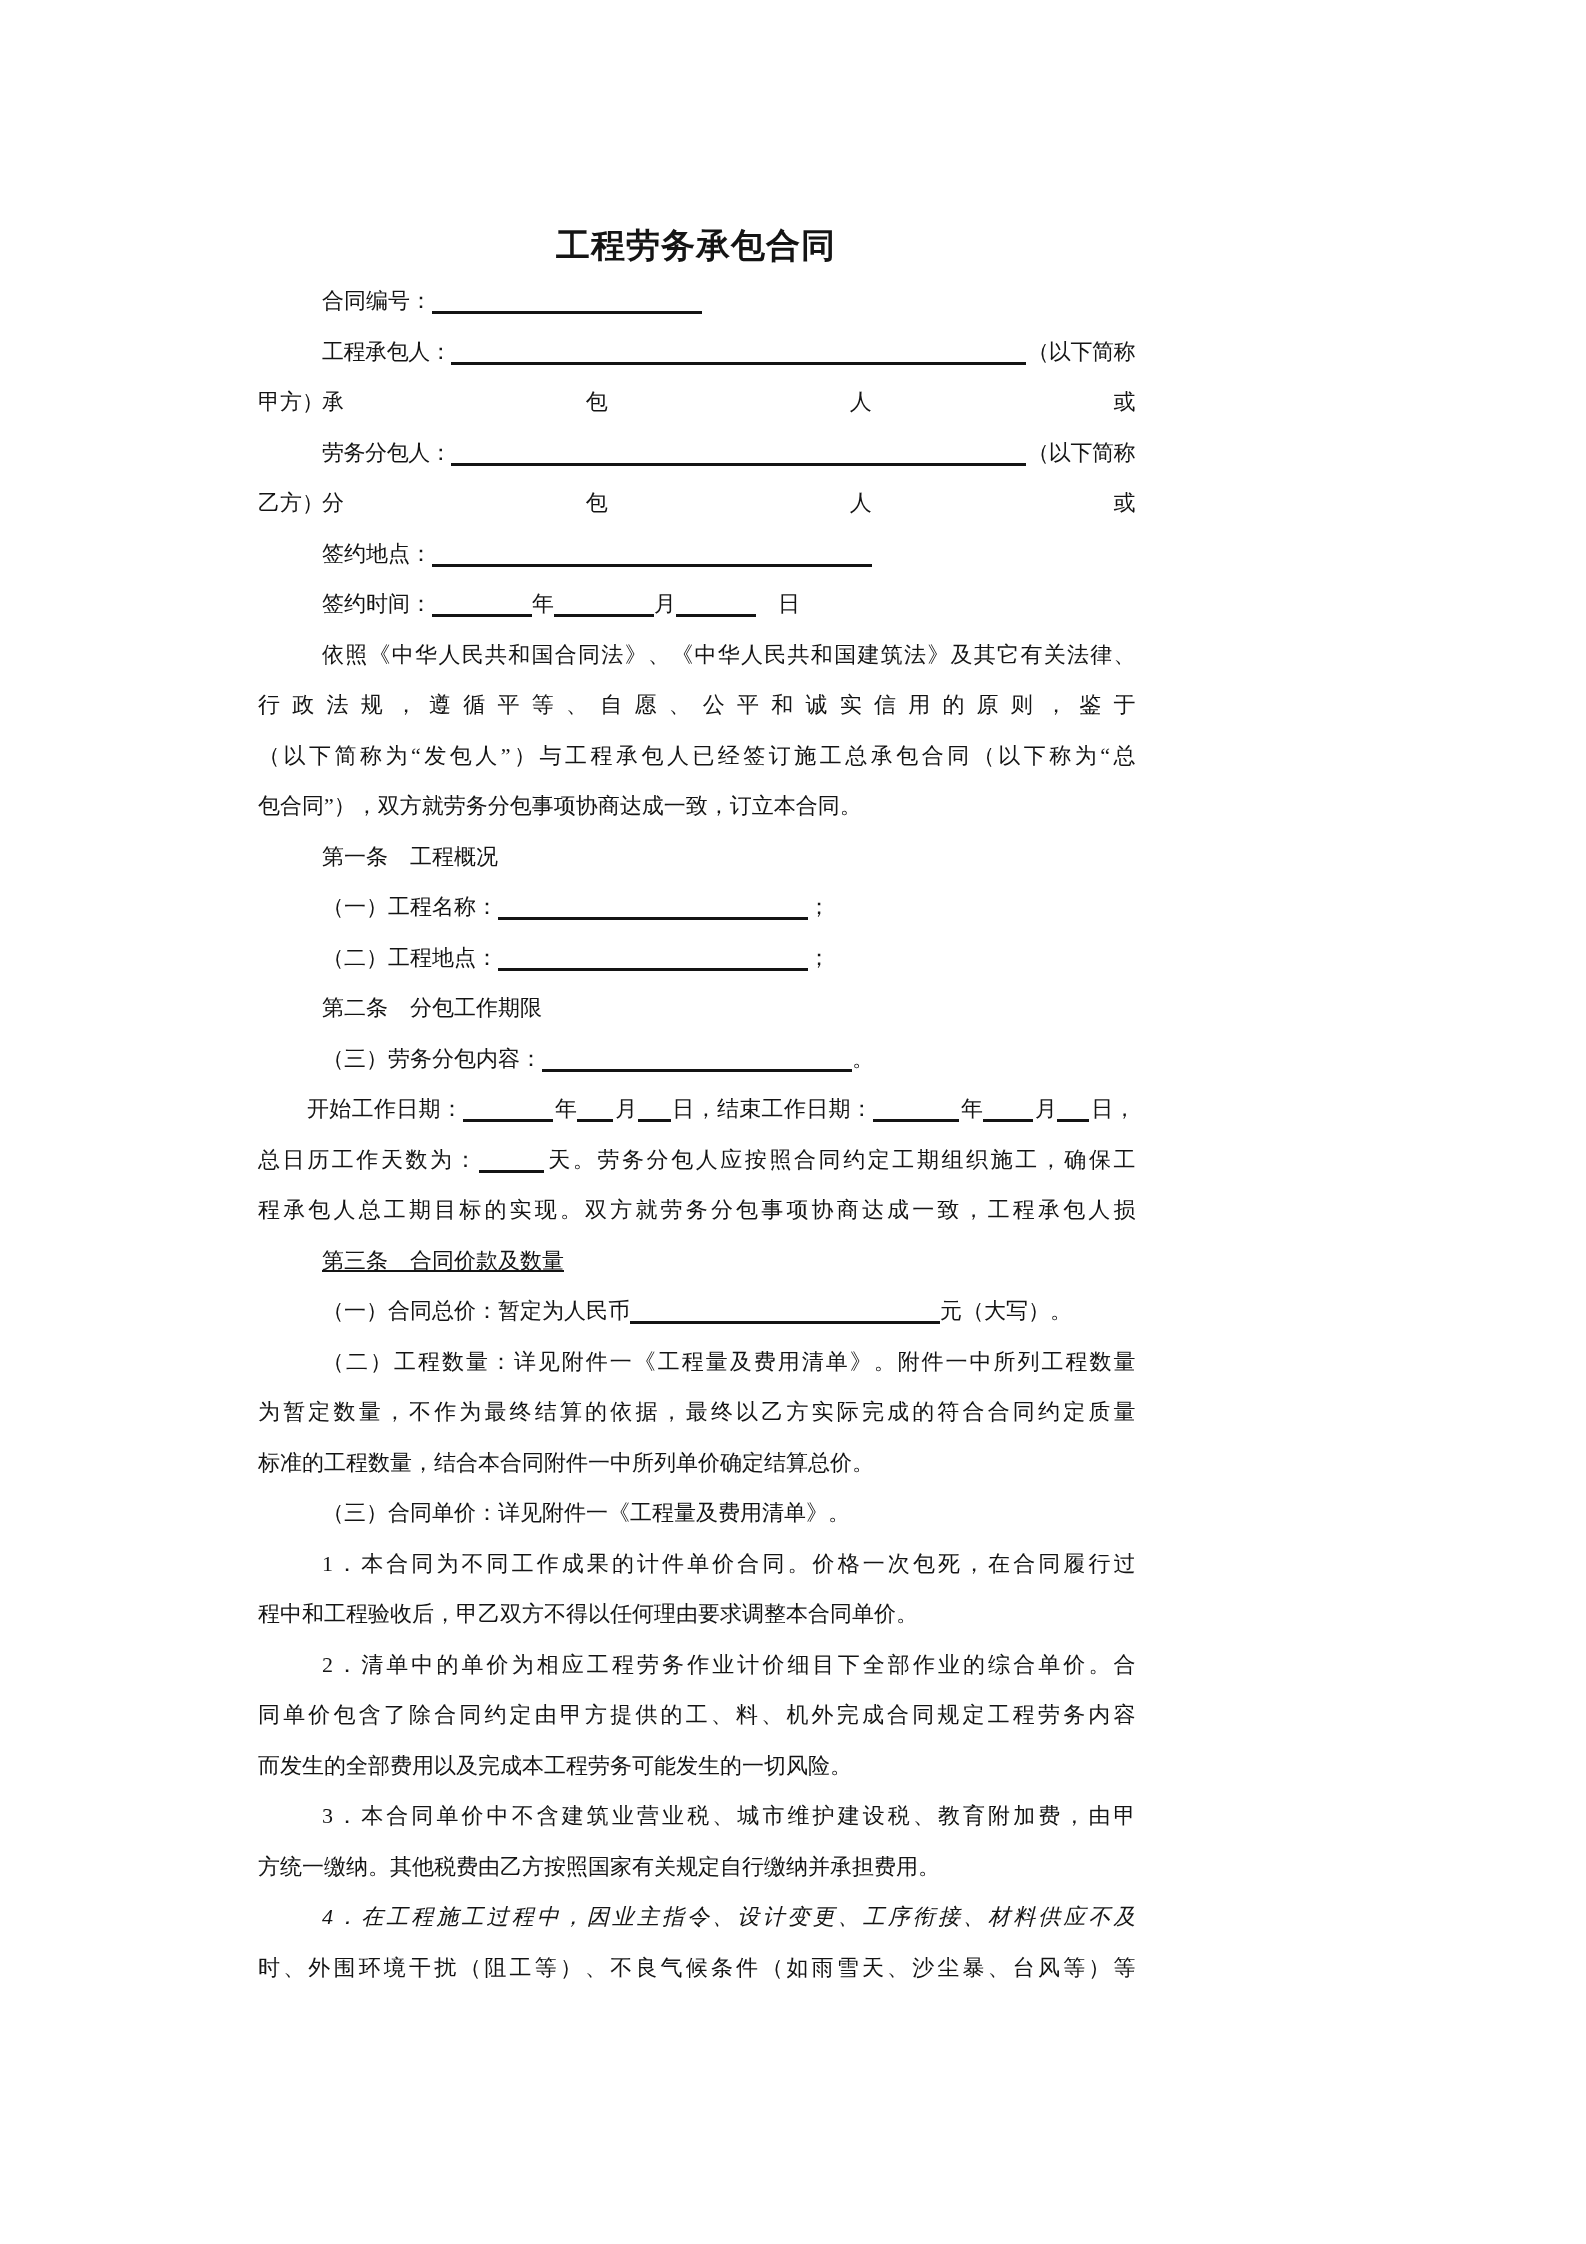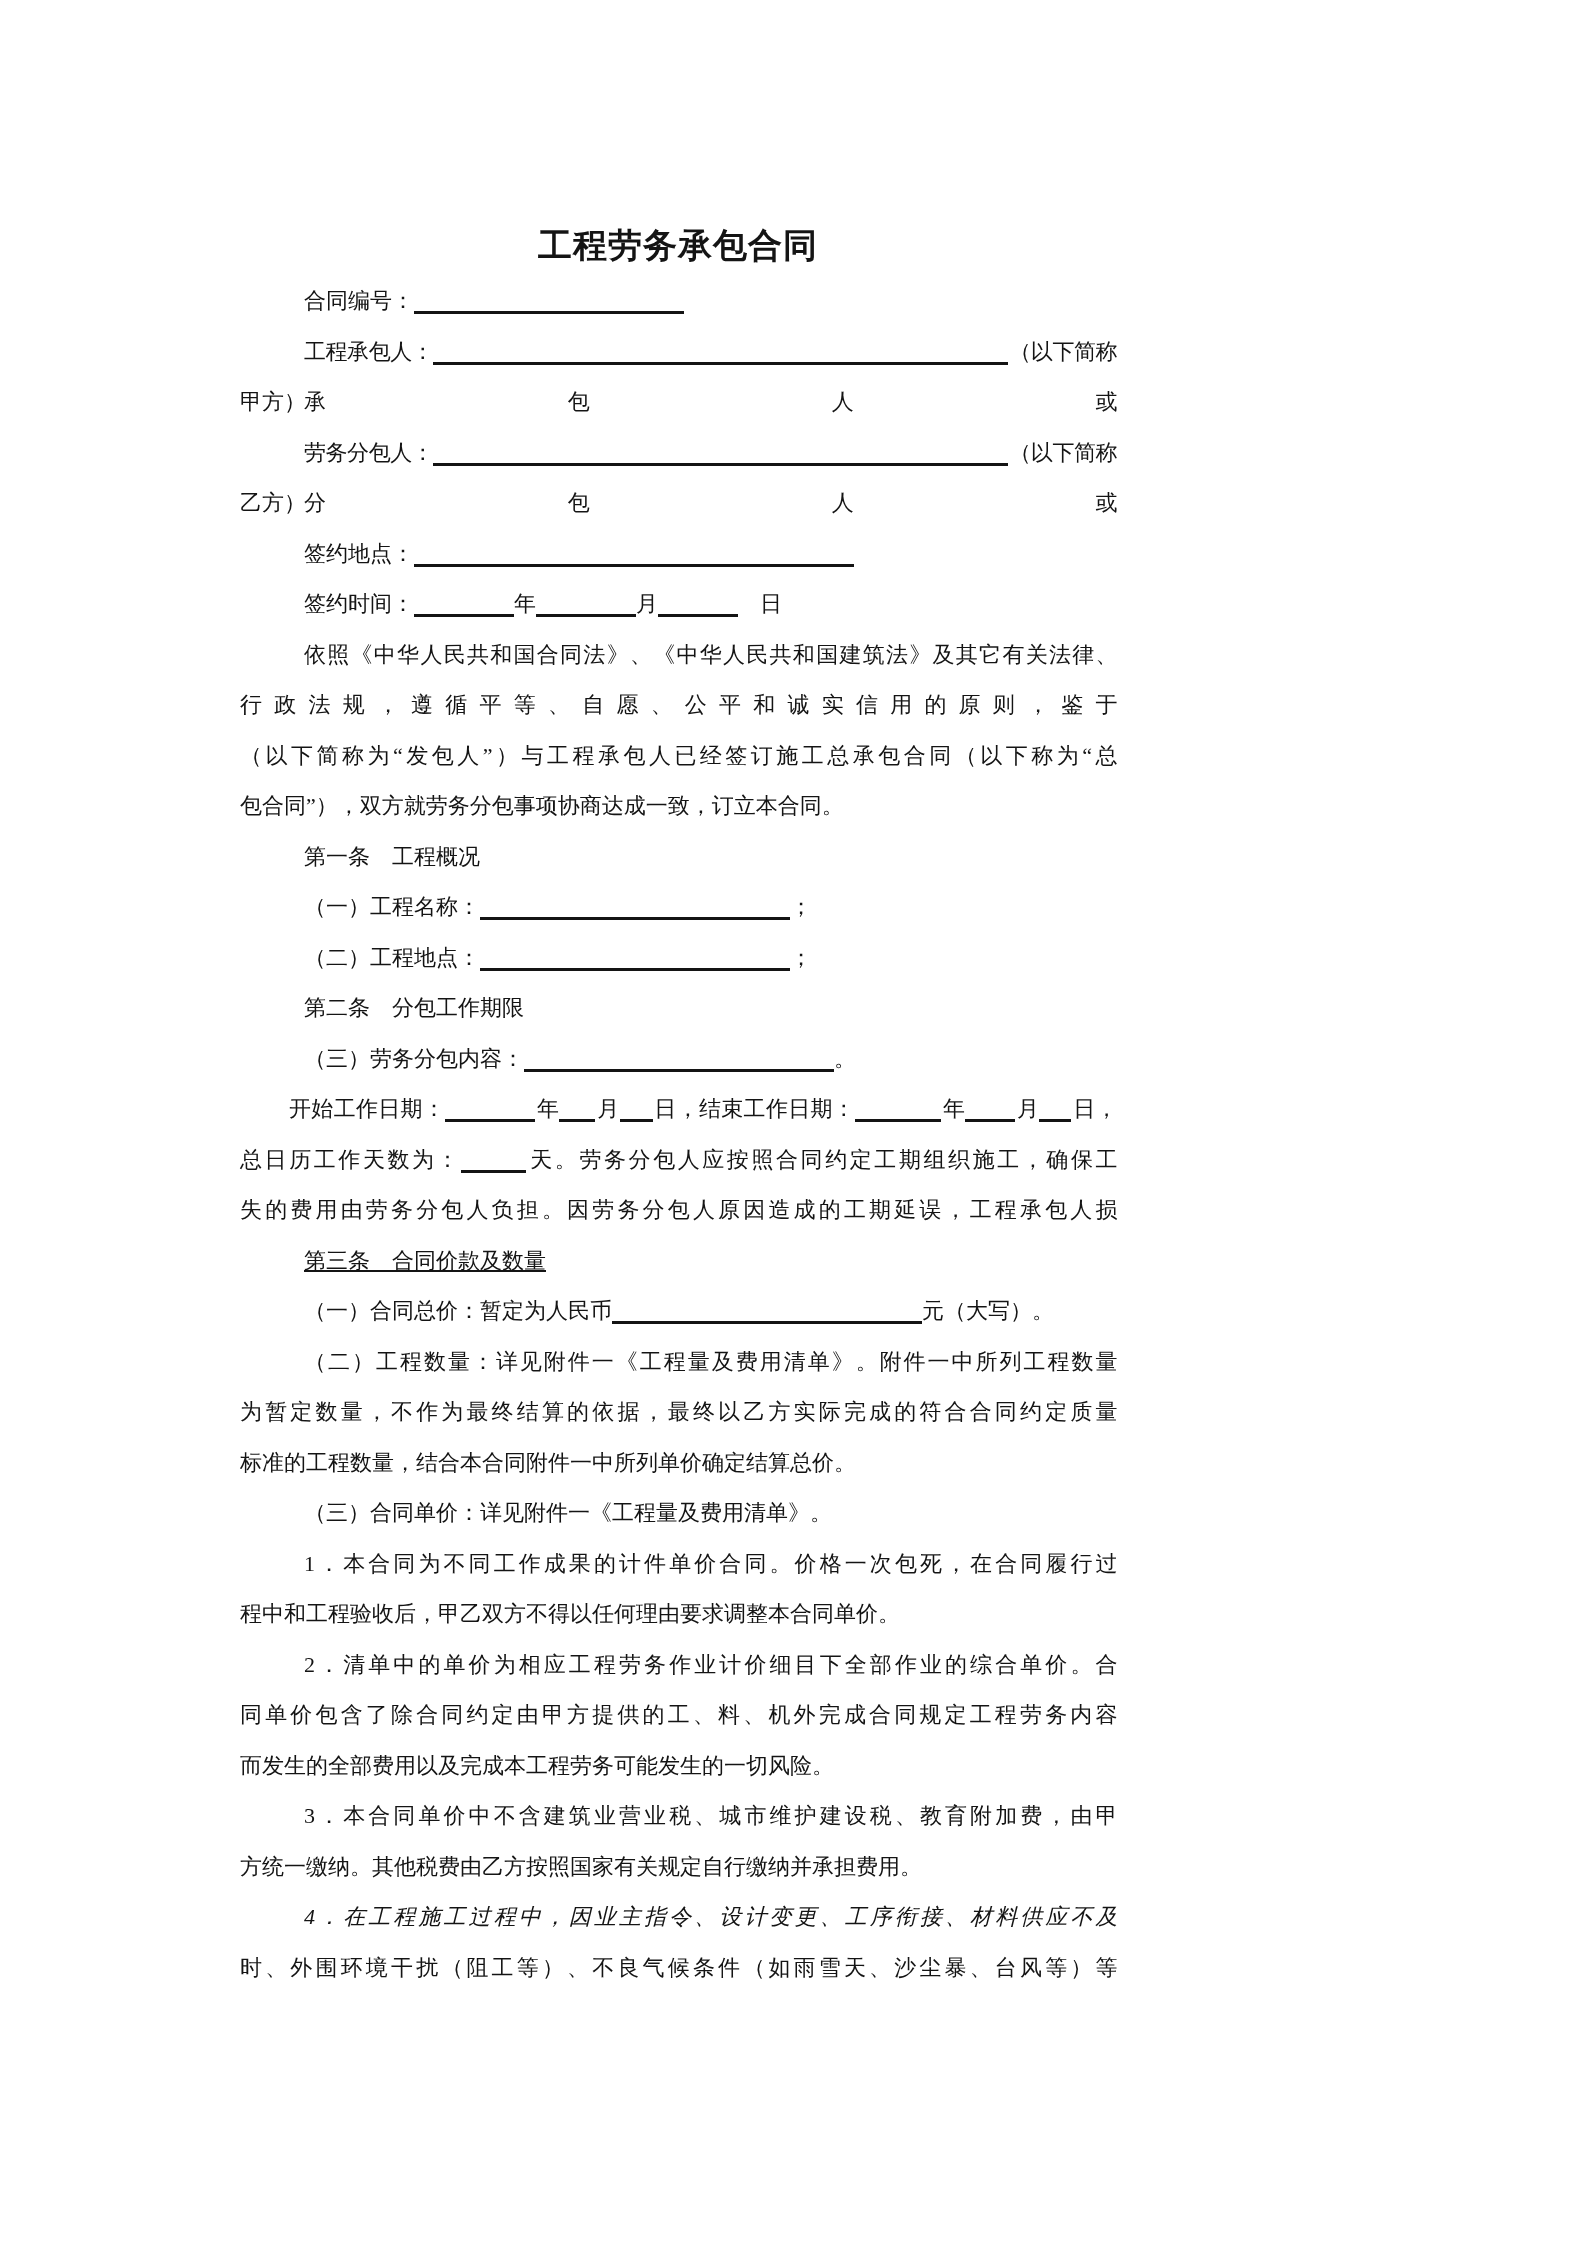--- a/index.html
+++ b/index.html
@@ -10,20 +10,21 @@
   .page {
     position: relative;
     width: 1353px;
     height: 2244px;
     background: #ffffff;
     box-sizing: border-box;
     padding: 216px 237px 0 240px;
     font-family: "Liberation Serif", "DejaVu Serif", serif;
     color: #141414;
     overflow: hidden;
+    margin-left: 18px;
   }
   .doc-title {
     font-size: 34px;
     font-weight: bold;
     text-align: center;
     height: 60px;
     line-height: 60px;
     letter-spacing: 1px;
     white-space: nowrap;
   }
@@ -64,21 +65,21 @@
       <div class="line stretch"><span class="txt">行政法规，遵循平等、自愿、公平和诚实信用的原则，鉴于</span></div>
       <div class="line stretch"><span class="txt">（以下简称为“发包人”）与工程承包人已经签订施工总承包合同（以下称为“总</span></div>
       <div class="line"><span class="txt">包合同”），双方就劳务分包事项协商达成一致，订立本合同。</span></div>
       <div class="line" style="padding-left: 64px;"><span class="txt">第一条　工程概况</span></div>
       <div class="line" style="padding-left: 64px;"><span class="txt">（一）工程名称：</span><span class="blank" style="width: 310px;"></span><span class="txt">；</span></div>
       <div class="line" style="padding-left: 64px;"><span class="txt">（二）工程地点：</span><span class="blank" style="width: 310px;"></span><span class="txt">；</span></div>
       <div class="line" style="padding-left: 64px;"><span class="txt">第二条　分包工作期限</span></div>
       <div class="line" style="padding-left: 64px;"><span class="txt">（三）劳务分包内容：</span><span class="blank" style="width: 310px;"></span><span class="txt">。</span></div>
       <div class="line stretch" style="padding-left: 49px;"><span class="txt">开始工作日期：</span><span class="blank" style="width: 90px;"></span><span class="txt">年</span><span class="blank" style="width: 36px;"></span><span class="txt">月</span><span class="blank" style="width: 33px;"></span><span class="txt">日，结束工作日期：</span><span class="blank" style="width: 86px;"></span><span class="txt">年</span><span class="blank" style="width: 50px;"></span><span class="txt">月</span><span class="blank" style="width: 32px;"></span><span class="txt">日，</span></div>
       <div class="line stretch"><span class="txt">总日历工作天数为：</span><span class="blank" style="width: 65px;"></span><span class="txt">天。劳务分包人应按照合同约定工期组织施工，确保工</span></div>
-      <div class="line stretch"><span class="txt">失的费用由劳务分包人负担。因劳务分包人原因造成的工期延误，工程承包人损</span></div>
+      <div class="line stretch"><span class="txt">程承包人总工期目标的实现。双方就劳务分包事项协商达成一致，工程承包人损</span></div>
       <div class="line" style="padding-left: 64px; text-decoration: underline;"><span class="txt">第三条　合同价款及数量</span></div>
       <div class="line" style="padding-left: 64px;"><span class="txt">（一）合同总价：暂定为人民币</span><span class="blank" style="width: 310px;"></span><span class="txt">元（大写）。</span></div>
       <div class="line stretch" style="padding-left: 64px;"><span class="txt">（二）工程数量：详见附件一《工程量及费用清单》。附件一中所列工程数量</span></div>
       <div class="line stretch"><span class="txt">为暂定数量，不作为最终结算的依据，最终以乙方实际完成的符合合同约定质量</span></div>
       <div class="line"><span class="txt">标准的工程数量，结合本合同附件一中所列单价确定结算总价。</span></div>
       <div class="line" style="padding-left: 64px;"><span class="txt">（三）合同单价：详见附件一《工程量及费用清单》。</span></div>
       <div class="line stretch" style="padding-left: 64px;"><span class="txt">1．本合同为不同工作成果的计件单价合同。价格一次包死，在合同履行过</span></div>
       <div class="line"><span class="txt">程中和工程验收后，甲乙双方不得以任何理由要求调整本合同单价。</span></div>
       <div class="line stretch" style="padding-left: 64px;"><span class="txt">2．清单中的单价为相应工程劳务作业计价细目下全部作业的综合单价。合</span></div>
       <div class="line stretch"><span class="txt">同单价包含了除合同约定由甲方提供的工、料、机外完成合同规定工程劳务内容</span></div>

